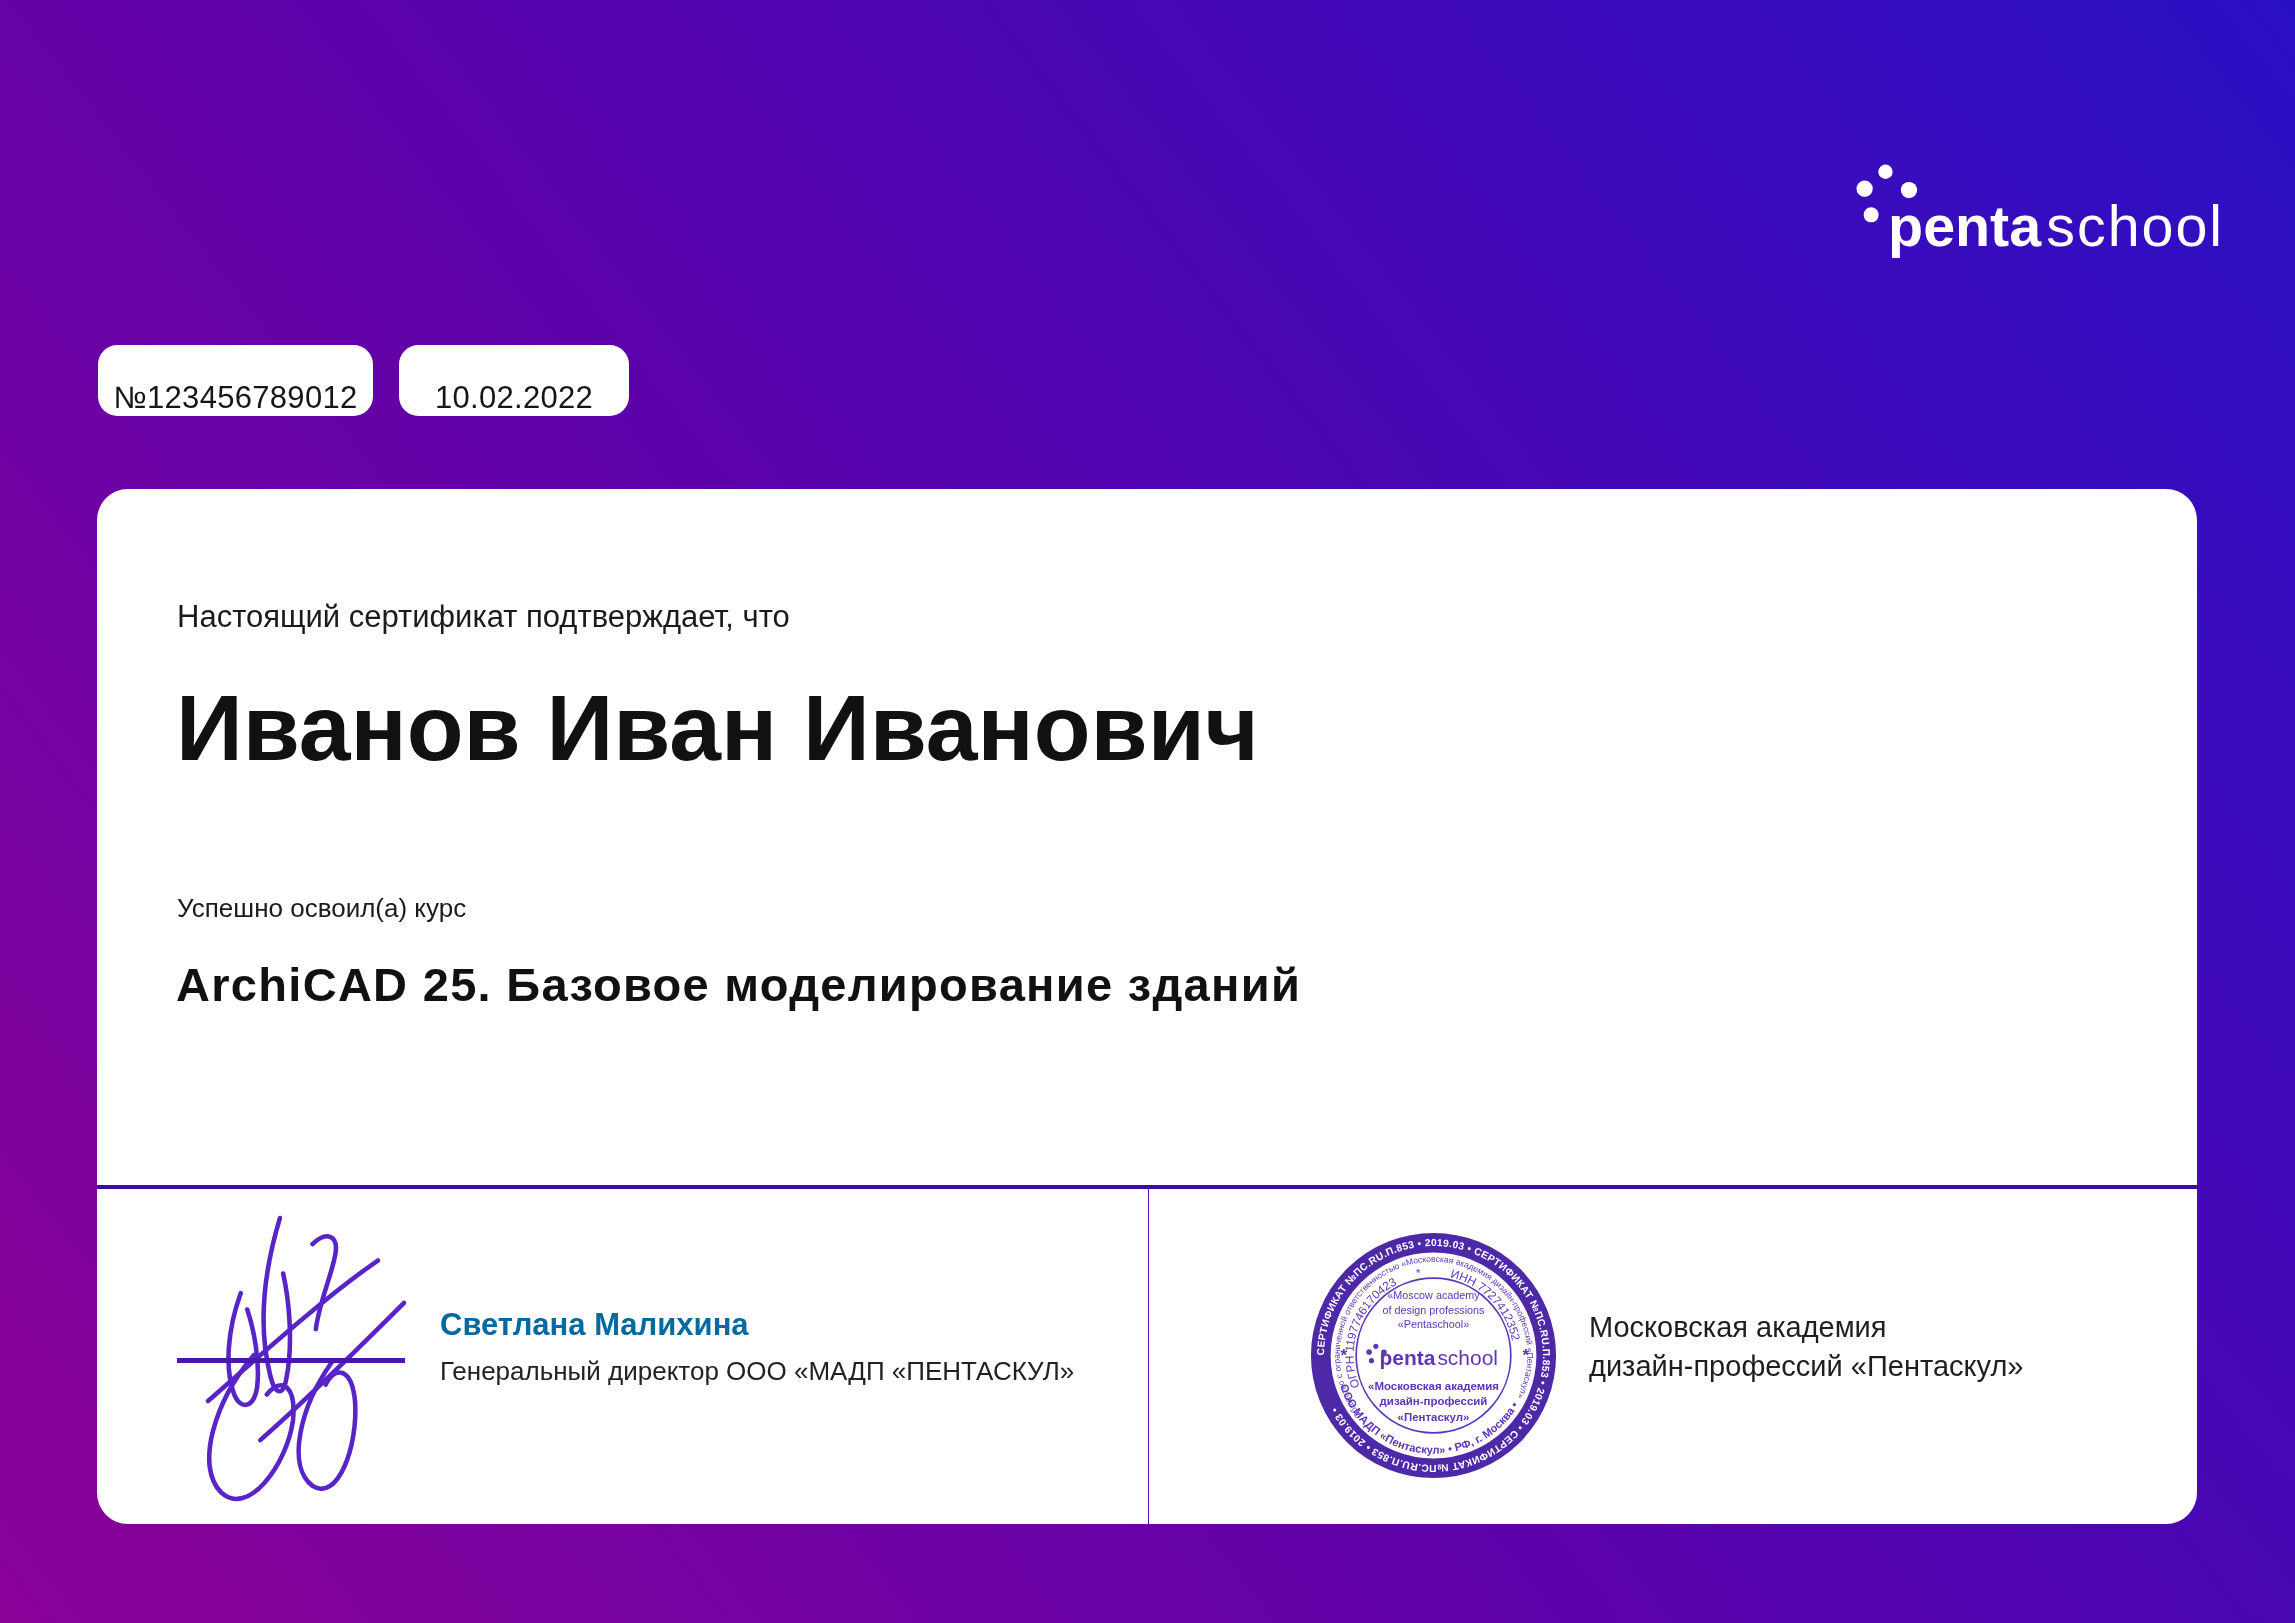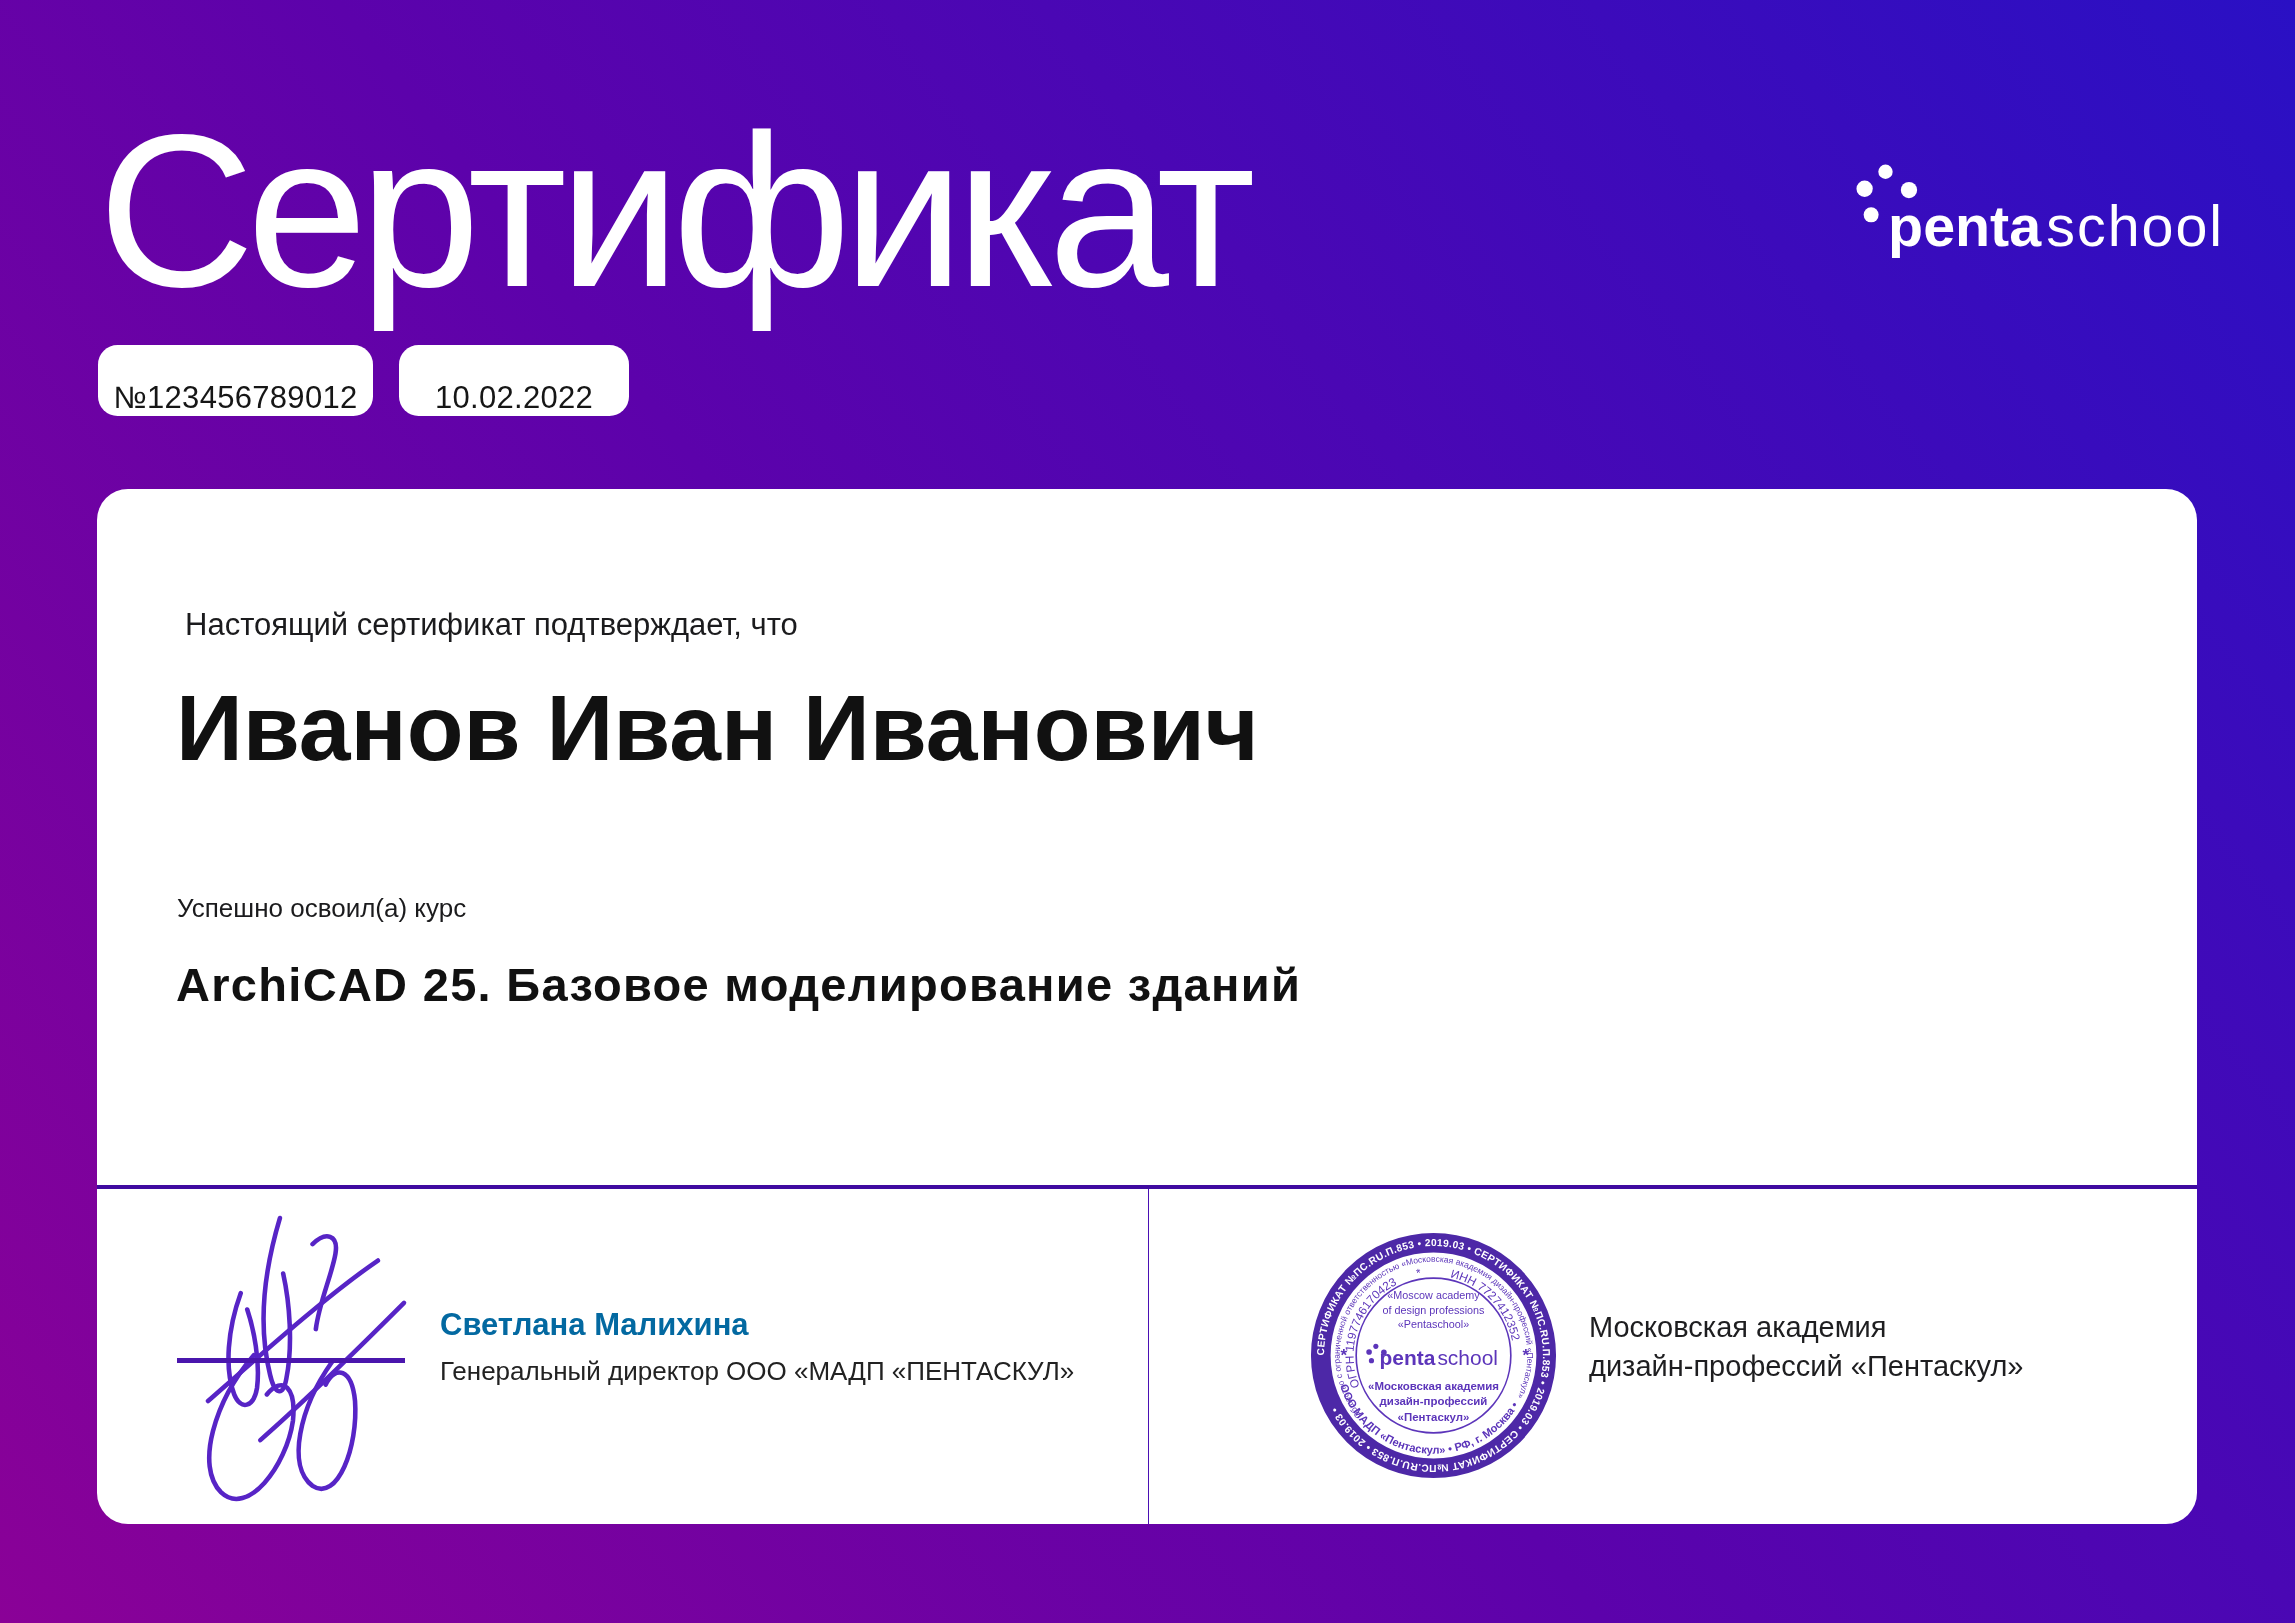--- a/index.html
+++ b/index.html
@@ -17,41 +17,40 @@
   .badge{
     height:71px;background:#fff;border-radius:19.6px;display:flex;align-items:flex-end;justify-content:center;
     font-size:31px;font-weight:500;color:#161616;letter-spacing:0.3px;
   }
   .badge.number{width:275px;}
   .badge.date{width:230px;}
   .card{
     position:absolute;left:97px;top:489px;width:2100px;height:1035px;
     background:#fff;border-radius:31px;
   }
-  .confirms{position:absolute;left:80px;top:110px;margin:8px;font-size:31px;color:#1b1b1d;}
+  .confirms{position:absolute;left:80px;top:110px;margin:0;font-size:31px;color:#1b1b1d;}
   .recipient{position:absolute;left:79px;top:186px;margin:0;font-size:93px;font-weight:800;letter-spacing:0;color:#111;}
   .course-intro{position:absolute;left:80px;top:404px;margin:0;font-size:26px;color:#1b1b1d;}
   .course-title{position:absolute;left:79px;top:468px;margin:0;font-size:47px;font-weight:700;letter-spacing:1.3px;color:#111;}
   .h-divider{position:absolute;left:0;top:696px;width:100%;height:3.9px;background:#3f0aa0;}
   .v-divider{position:absolute;left:1051px;top:700px;width:1.3px;height:335px;background:#4a10b4;}
   .sig-svg{position:absolute;left:65px;top:716px;width:275px;height:307px;}
   .sig-line{position:absolute;left:80px;top:869px;width:228px;height:4.6px;background:#4a16ad;}
   .signer-name{position:absolute;left:343px;top:818px;margin:0;font-size:31px;font-weight:700;color:#0369a1;}
   .signer-role{position:absolute;left:343px;top:867px;margin:0;font-size:26px;color:#222;}
   .stamp-svg{position:absolute;left:1212px;top:742px;width:249px;height:249px;}
   .org-block{position:absolute;left:1492px;top:819px;font-size:29px;line-height:39px;color:#1e1e20;}
   .penta-bold{font-weight:700;}
   .penta-light{font-weight:300;letter-spacing:3px;}
 </style>
 </head>
 <body>
 
 <div class="canvas">
 
-  <h1 class="title">Сертификат</h1>
 
   <svg class="brand-logo" viewBox="0 0 720 210">
     <g fill="#ffffff">
       <circle cx="81" cy="38" r="11"></circle>
       <circle cx="49" cy="64" r="12.5"></circle>
       <circle cx="117" cy="66" r="12.5"></circle>
       <circle cx="59" cy="104" r="11.5"></circle>
     </g>
     <text x="85" y="152" font-size="88" fill="#ffffff"><tspan class="penta-bold">penta</tspan><tspan dx="8" class="penta-light">school</tspan></text>
   </svg>

